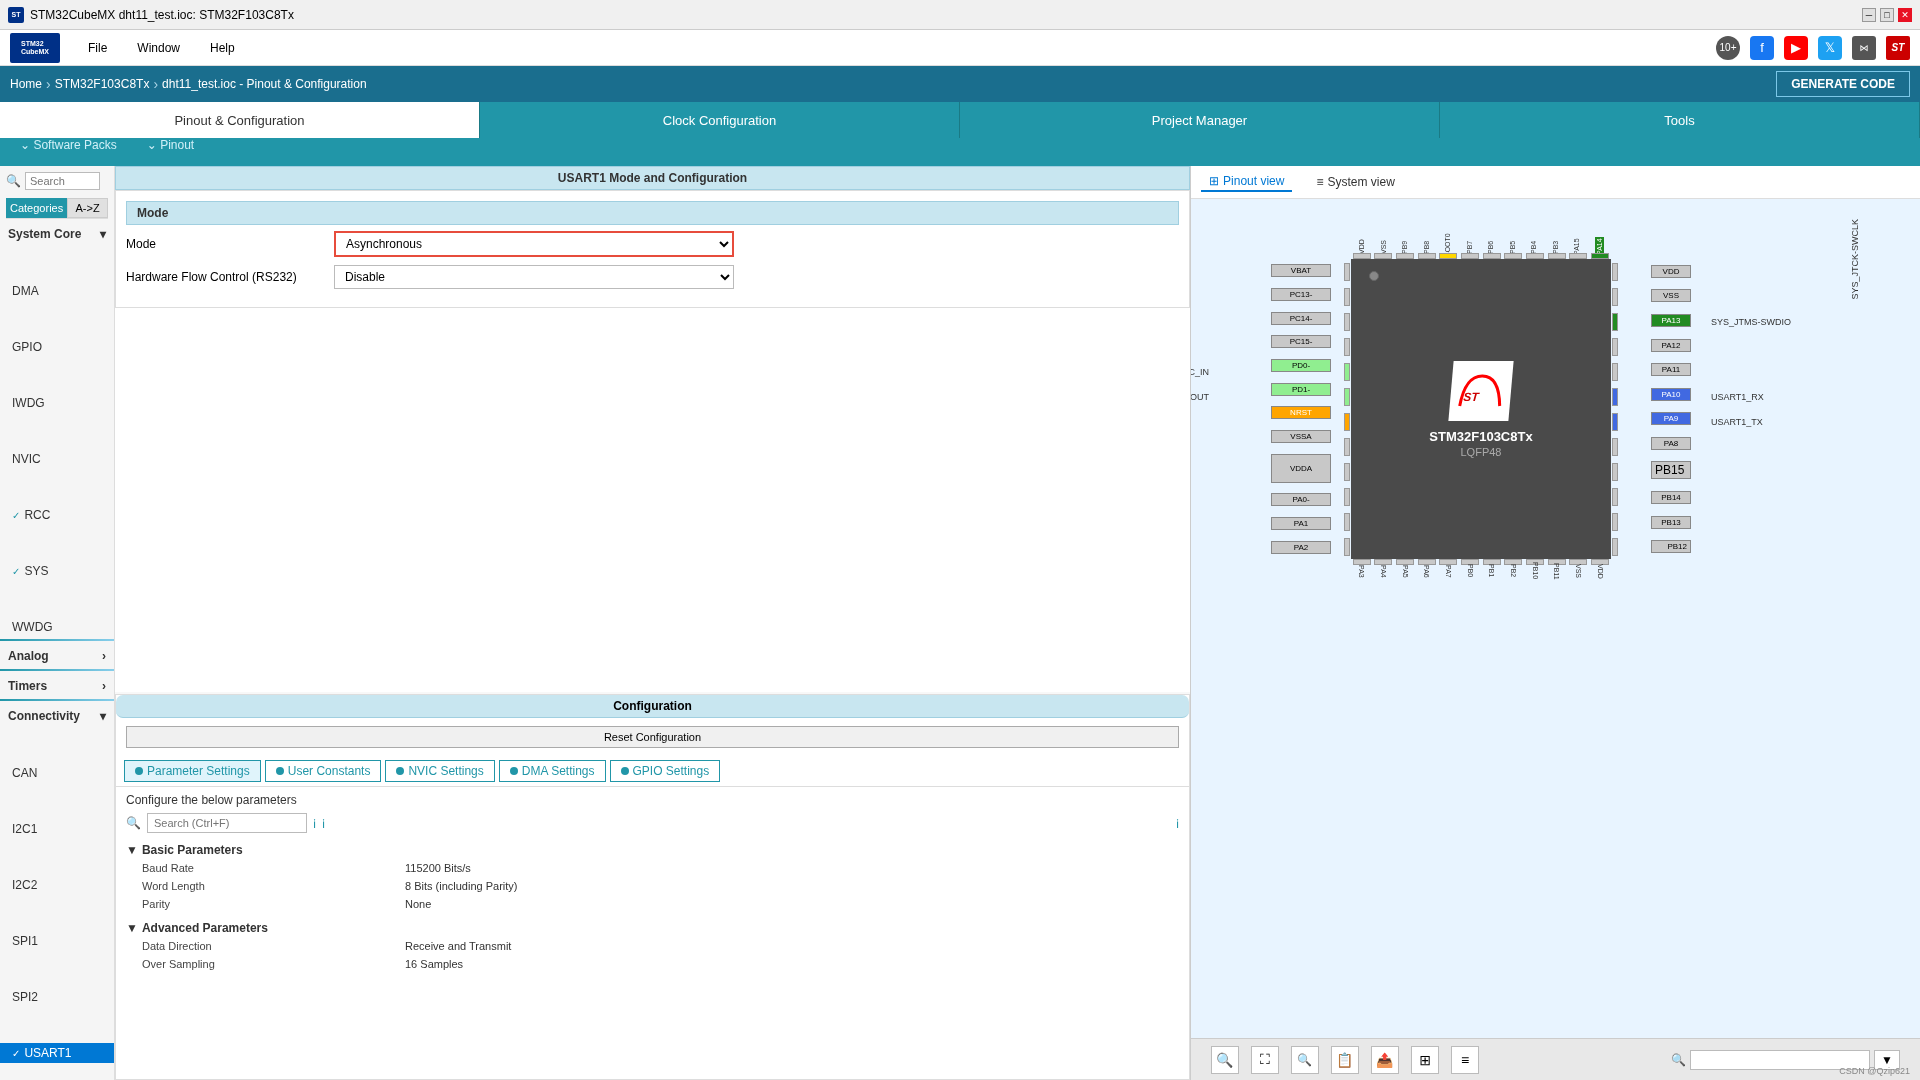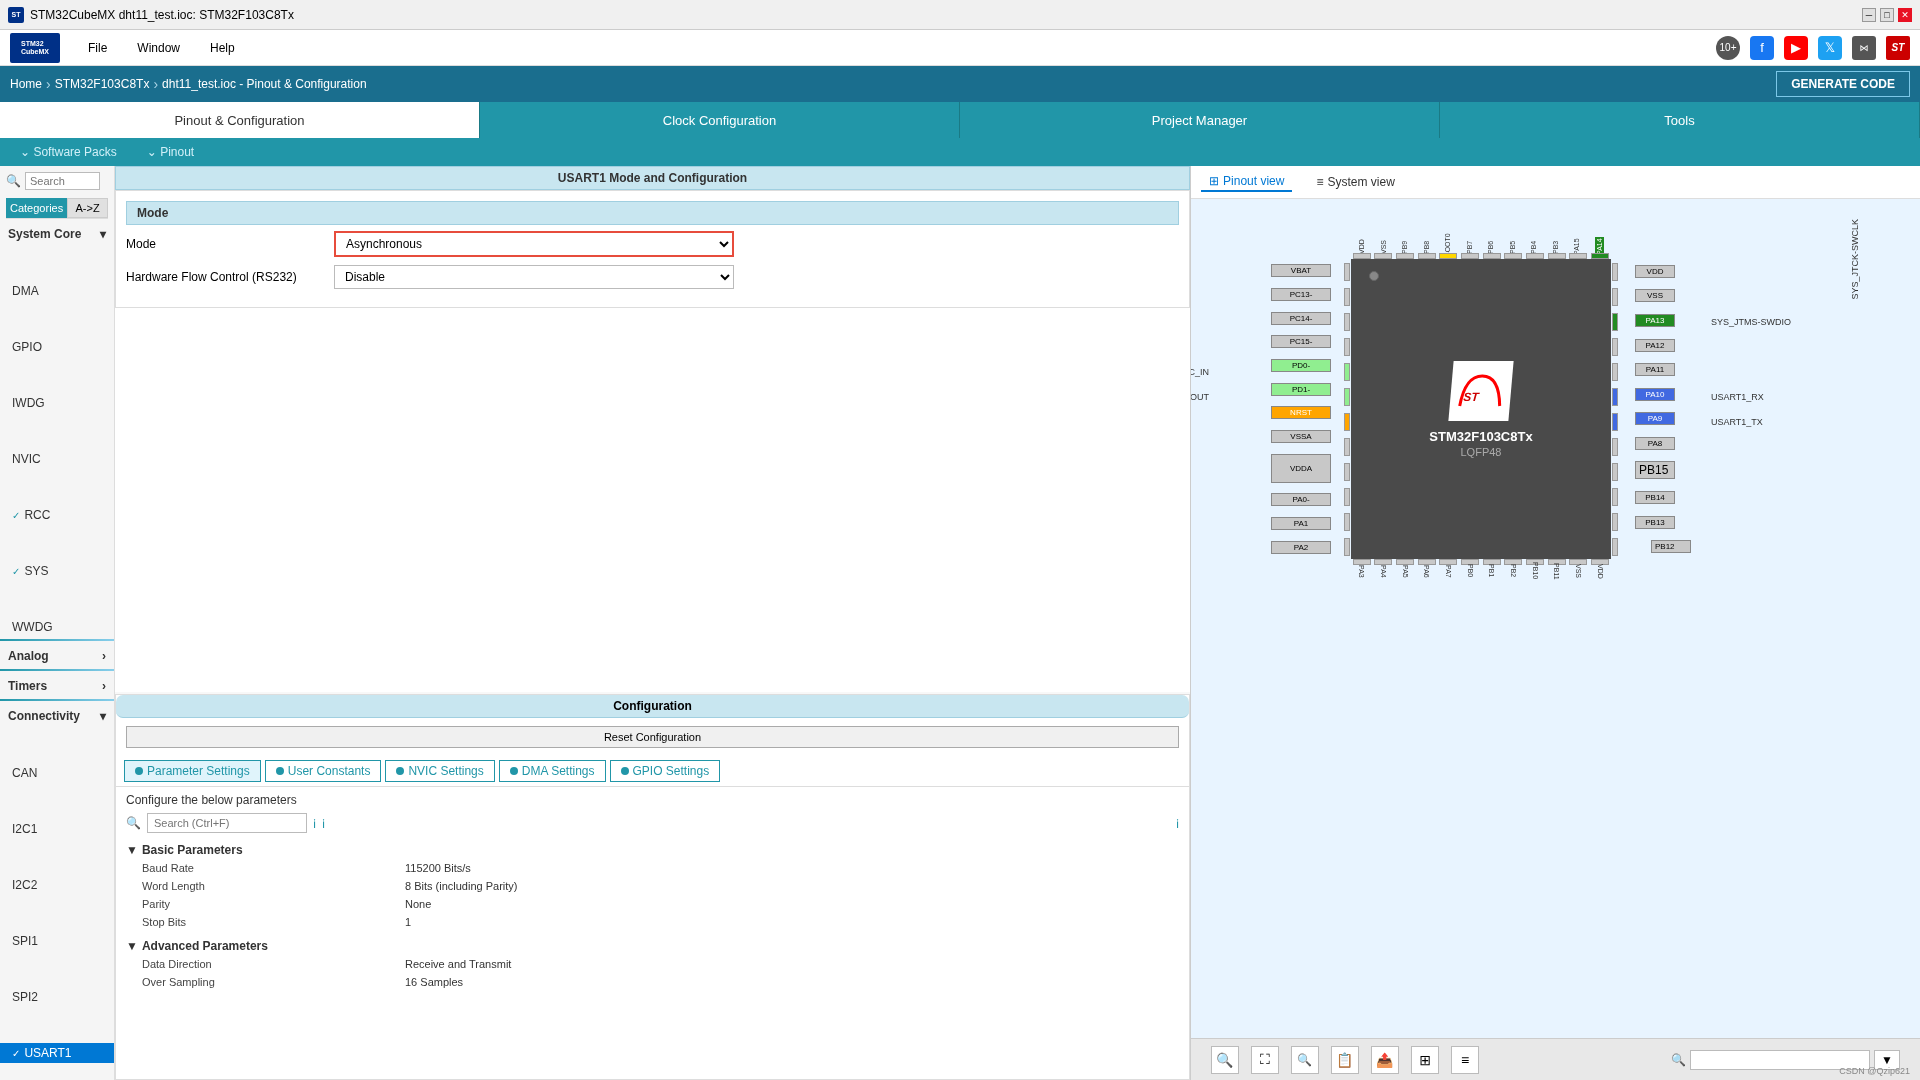--- a/index.html
+++ b/index.html
@@ -82,21 +82,21 @@
       font-size: 13px;
       border-right: 1px solid #1a7a85;
     }
     .main-tab.active { background: #ffffff; color: #333; }
 
     
     .sub-tabs {
       height: 28px;
       background: #2196a8;
       display: flex;
-      align-items: center;
+      align-items: flex-start;
       padding: 0 20px;
       gap: 30px;
     }
     .sub-tab { color: #d0f0f8; cursor: pointer; font-size: 12px; display: flex; align-items: center; gap: 4px; }
 
     
     .content {
       display: flex;
       height: calc(1080px - 30px - 36px - 36px - 36px - 28px);
     }
@@ -676,24 +676,20 @@
             <span class="param-name">Baud Rate</span>
             <span class="param-value">115200 Bits/s</span>
           </div>
           <div class="param-row">
             <span class="param-name">Word Length</span>
             <span class="param-value">8 Bits (including Parity)</span>
           </div>
           <div class="param-row">
             <span class="param-name">Parity</span>
             <span class="param-value">None</span>
-          </div>
-          <div class="param-row">
-            <span class="param-name">Stop Bits</span>
-            <span class="param-value">1</span>
           </div>
         </div>
 
         <div class="param-group">
           <div class="param-group-header">
             <span>▼</span>
             <span>Advanced Parameters</span>
           </div>
           <div class="param-row">
             <span class="param-name">Data Direction</span>
@@ -834,21 +830,21 @@
             <div style="font-size:8px;background:#c8c8c8;border:1px solid #888;padding:1px 3px;min-width:40px;text-align:center;">VSS</div>
             <div style="font-size:8px;background:#228b22;color:white;border:1px solid #888;padding:1px 3px;min-width:40px;text-align:center;">PA13</div>
             <div style="font-size:8px;background:#c8c8c8;border:1px solid #888;padding:1px 3px;min-width:40px;text-align:center;">PA12</div>
             <div style="font-size:8px;background:#c8c8c8;border:1px solid #888;padding:1px 3px;min-width:40px;text-align:center;">PA11</div>
             <div style="font-size:8px;background:#4169e1;color:white;border:1px solid #888;padding:1px 3px;min-width:40px;text-align:center;">PA10</div>
             <div style="font-size:8px;background:#4169e1;color:white;border:1px solid #888;padding:1px 3px;min-width:40px;text-align:center;">PA9</div>
             <div style="font-size:8px;background:#c8c8c8;border:1px solid #888;padding:1px 3px;min-width:40px;text-align:center;">PA8</div>
             <div style="font-size:12px;background:#c8c8c8;border:1px solid #888;padding:1px 3px;min-width:40px;text-align:left;">PB15</div>
             <div style="font-size:8px;background:#c8c8c8;border:1px solid #888;padding:1px 3px;min-width:40px;text-align:center;">PB14</div>
             <div style="font-size:8px;background:#c8c8c8;border:1px solid #888;padding:1px 3px;min-width:40px;text-align:center;">PB13</div>
-            <div style="font-size:8px;background:#c8c8c8;border:1px solid #888;padding:1px 3px;min-width:40px;text-align:left;margin-left:16px;">PB12</div>
+            <div style="font-size:8px;background:#c8c8c8;border:1px solid #888;padding:1px 3px;min-width:40px;text-align:right;">PB12</div>
           </div>
 
           <div style="position:absolute;right:-180px;top:0;height:300px;display:flex;flex-direction:column;justify-content:space-around;align-items:flex-start;">
             <div style="height:18px;"></div>
             <div style="height:18px;"></div>
             <div style="font-size:9px;color:#333;height:18px;display:flex;align-items:center;">SYS_JTMS-SWDIO</div>
             <div style="height:18px;"></div>
             <div style="height:18px;"></div>
             <div style="font-size:9px;color:#333;height:18px;display:flex;align-items:center;">USART1_RX</div>
             <div style="font-size:9px;color:#333;height:18px;display:flex;align-items:center;">USART1_TX</div>

